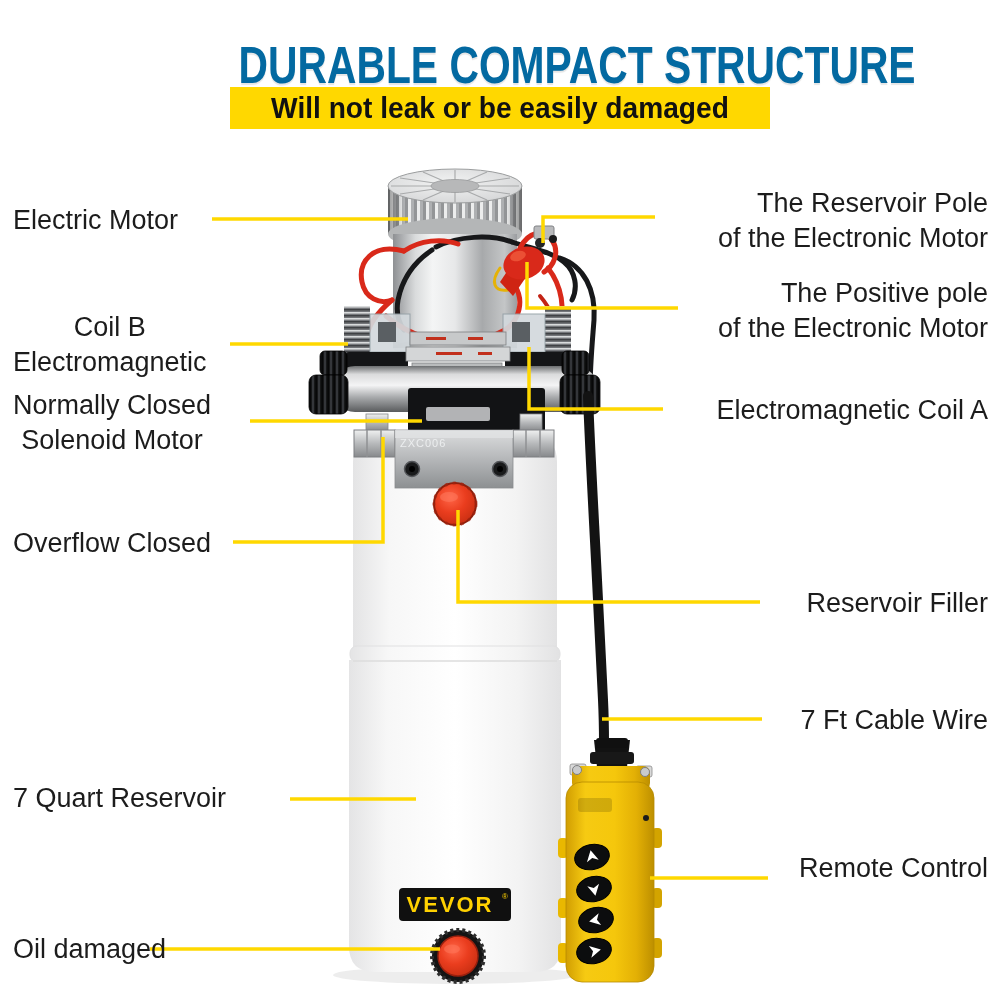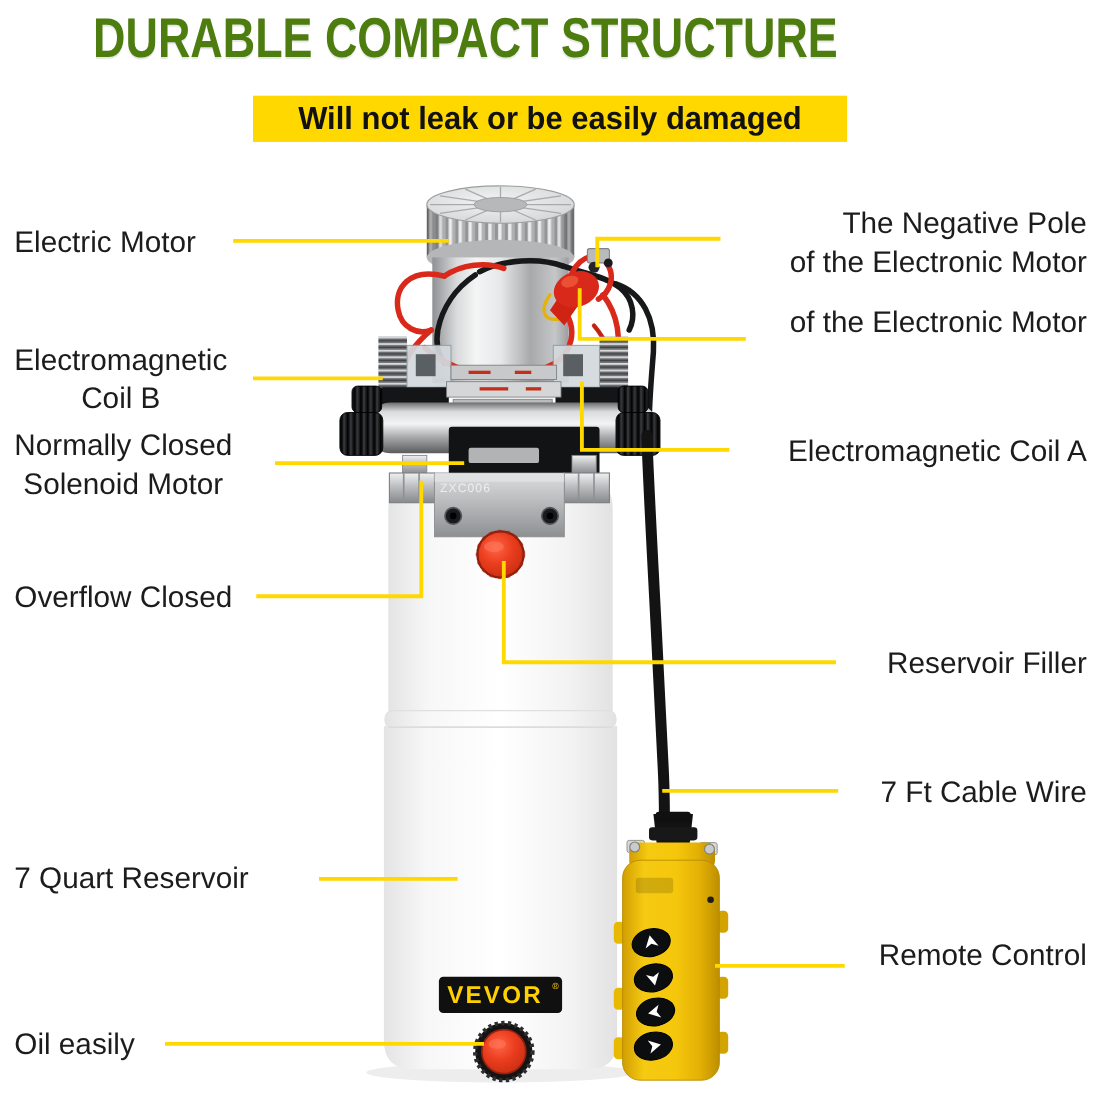--- a/index.html
+++ b/index.html
@@ -1,20 +1,20 @@
 <!DOCTYPE html>
 <html><head>
 <meta charset="utf-8">
 <style>
   html,body{margin:0;padding:0;}
   body{width:1000px;height:1000px;position:relative;background:#ffffff;overflow:hidden;
        font-family:"Liberation Sans","DejaVu Sans",sans-serif;color:#1c1c1c;}
   .stage{position:absolute;inset:0;width:1000px;height:1000px;}
-  .title{position:absolute;top:9px;left:0;width:100%;text-align:left;
-         font-weight:bold;font-size:51px;line-height:1.0;color:#4d7c0f;white-space:nowrap;}
+  .title{position:absolute;top:40px;left:0;width:100%;text-align:right;
+         font-weight:bold;font-size:51px;line-height:1.0;color:#0369a1;white-space:nowrap;}
   .title-inner{display:inline-block;transform:scaleX(0.80);transform-origin:50% 50%;
                letter-spacing:0px;text-shadow:0 2px 1px rgba(0,0,0,0.10);}
   .banner{position:absolute;top:87px;left:50%;transform:translateX(-50%);
           width:540px;height:42px;background:#ffd800;display:flex;align-items:center;justify-content:center;}
   .banner-inner{font-size:29px;font-weight:bold;color:#111;transform:scaleX(0.97);white-space:nowrap;}
   .callout{position:absolute;font-size:27px;line-height:35px;color:#1c1c1c;white-space:nowrap;}
   .callout span{display:block;}
   .callout.left{left:13px;text-align:center;}
   .callout.right{right:12px;text-align:right;}
   svg{position:absolute;left:0;top:0;}
@@ -282,42 +282,43 @@
   <span class="title-inner">DURABLE COMPACT STRUCTURE</span>
 </div>
 <div class="banner">
   <span class="banner-inner">Will not leak or be easily damaged</span>
 </div>
 
 <div class="callout left" style="top:203px">
   <span>Electric Motor</span>
 </div>
 <div class="callout left" style="top:310px">
+  <span>Coil B</span>
   <span>Electromagnetic</span>
-  <span>Coil B</span>
 </div>
 <div class="callout left" style="top:388px">
   <span>Normally Closed</span>
   <span>Solenoid Motor</span>
 </div>
 <div class="callout left" style="top:526px">
   <span>Overflow Closed</span>
 </div>
 <div class="callout left" style="top:781px">
   <span>7 Quart Reservoir</span>
 </div>
 <div class="callout left" style="top:932px">
-  <span>Oil easily</span>
+  <span>Oil damaged</span>
 </div>
 
 <div class="callout right" style="top:186px">
-  <span>The Negative Pole</span>
+  <span>The Reservoir Pole</span>
   <span>of the Electronic Motor</span>
 </div>
 <div class="callout right" style="top:276px">
+  <span>The Positive pole</span>
   <span>of the Electronic Motor</span>
 </div>
 <div class="callout right" style="top:393px">
   <span>Electromagnetic Coil A</span>
 </div>
 <div class="callout right" style="top:586px">
   <span>Reservoir Filler</span>
 </div>
 <div class="callout right" style="top:703px">
   <span>7 Ft Cable Wire</span>

